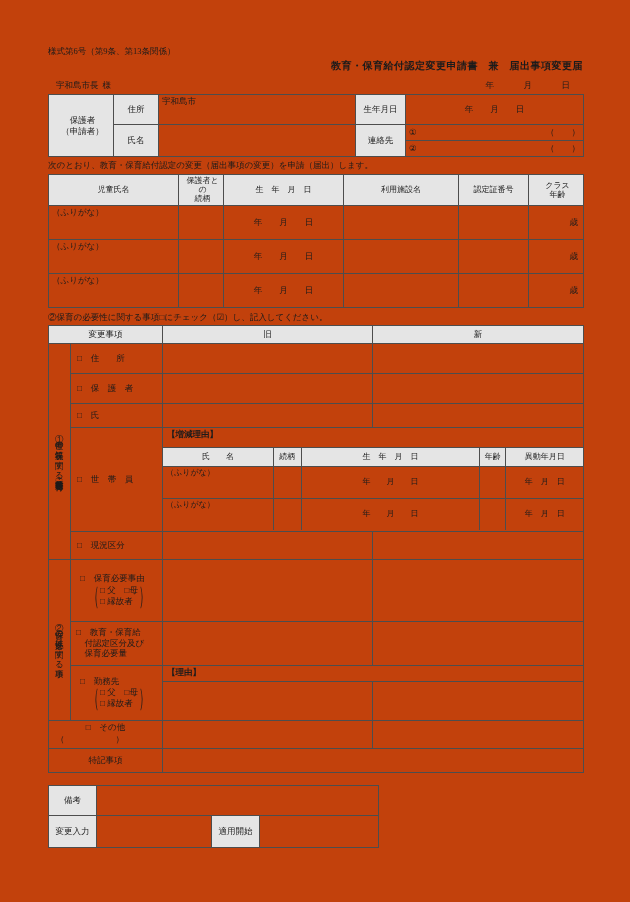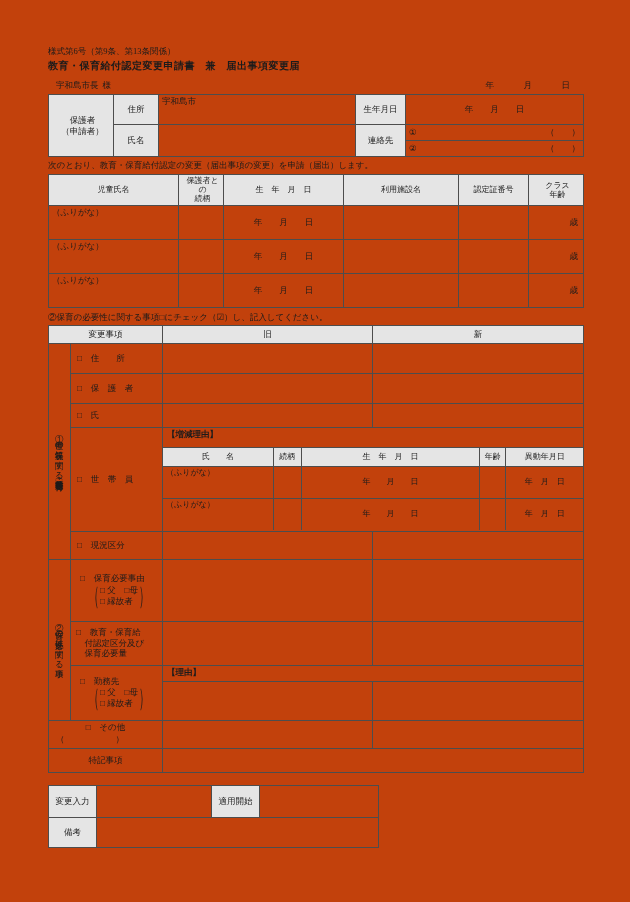--- a/index.html
+++ b/index.html
@@ -4,21 +4,21 @@
 <style>
   * { box-sizing: border-box; }
   html,body { margin:0; padding:0; background:#ffffff; }
   .page {
     width:630px; height:902px; position:relative; background:#c2410c;
     font-family:"Liberation Serif","DejaVu Serif",serif;
     font-size:8.5px; color:#1b1b1b; line-height:1.25;
     padding:46px 47px 0 48px;
   }
   .form-number { font-size:8.5px; height:14px; }
-  .doc-title { text-align:left; font-weight:600; font-size:10px; height:17px; letter-spacing:.5px; }
+  .doc-title { text-align:right; font-weight:600; font-size:10px; height:17px; letter-spacing:.5px; }
   .addr-row { display:flex; height:14px; align-items:flex-end; margin-bottom:3px; }
   .addr-left { padding-left:8px; display:flex; gap:4px; }
   .addr-date { margin-left:auto; padding-right:12px; letter-spacing:1px; }
 
   table { border-collapse:collapse; table-layout:fixed; width:100%; }
   td { border:1px solid #4d4d4d; padding:1px 3px; vertical-align:middle; overflow:hidden; }
   .shade { background:#e5e5e5; text-align:center; }
   .pre { white-space:pre-line;padding-left:6px; }
   .top-al { vertical-align:top; }
   .ctr { text-align:center; }
@@ -305,27 +305,27 @@
 
   <div class="bottom-row">
     <table class="office-table">
       <colgroup>
           <col style="width:48px">
           <col style="width:115px">
           <col style="width:48px">
           <col style="width:119px">
         </colgroup>
       <tbody>
-          <tr style="height:32px">
+          <tr style="height:30px">
+        <td class="shade">備考</td>
+        <td colspan="3"></td>
+      </tr>
+      <tr style="height:32px">
         <td class="shade">変更入力</td>
         <td></td>
         <td class="shade">適用開始</td>
         <td></td>
       </tr>
-      <tr style="height:30px">
-        <td class="shade">備考</td>
-        <td colspan="3"></td>
-      </tr>
     </tbody>
       </table>
   </div>
 
 </div>
 
 </body></html>

